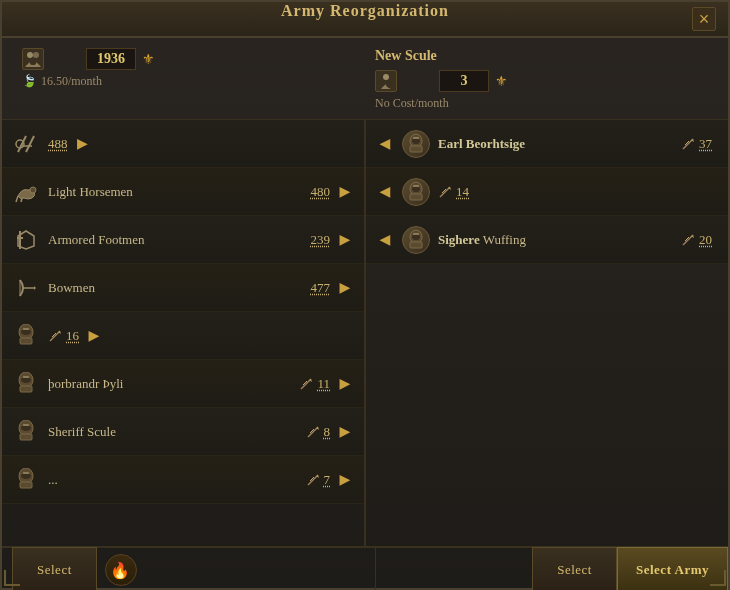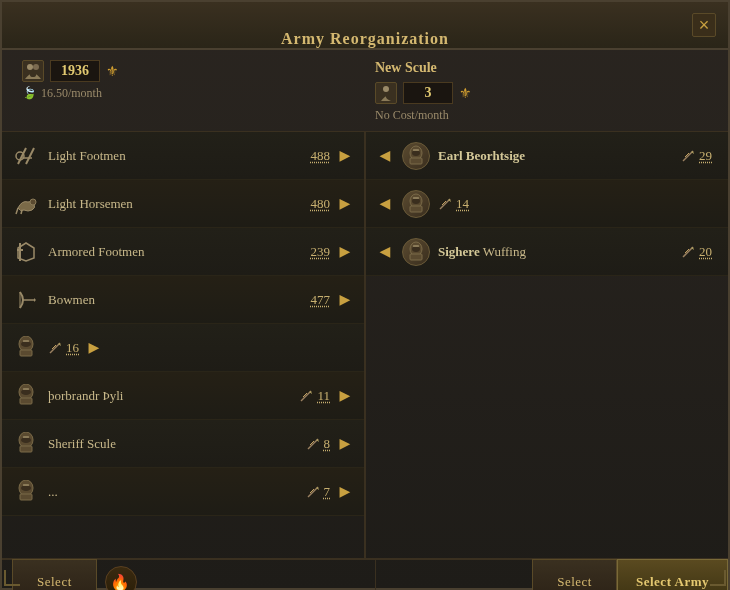--- a/index.html
+++ b/index.html
@@ -17,23 +17,23 @@
       height: 590px;
       background: linear-gradient(180deg, #2a2520 0%, #1e1c18 100%);
       border: 2px solid #4a4030;
       position: relative;
     }
 
     
     .top-bar {
       background: linear-gradient(180deg, #3a3020 0%, #2a2518 100%);
       border-bottom: 2px solid #4a4030;
-      height: 48px;
-      display: flex;
-      align-items: flex-end;
+      height: 36px;
+      display: flex;
+      align-items: flex-start;
       justify-content: center;
       position: relative;
     }
 
     .top-bar-title {
       color: #d4b870;
       font-size: 16px;
       letter-spacing: 1px;
       font-weight: bold;
     }
@@ -107,20 +107,21 @@
 
     .army-count-box {
       background: #1a1510;
       border: 1px solid #4a3a20;
       padding: 2px 8px;
       color: #e0c870;
       font-size: 14px;
       font-weight: bold;
       min-width: 50px;
       text-align: center;
+      margin-left: 36px;
     }
 
     .gold-icon {
       color: #d4a030;
       font-size: 14px;
     }
 
     .army-cost {
       font-size: 12px;
       color: #9a8a6a;
@@ -379,21 +380,20 @@
       <div class="list-panel" id="left-list">
       <div class="list-item">
       <div class="unit-icon">
         <svg width="24" height="24" viewBox="0 0 24 24">
         <line x1="4" y1="20" x2="12" y2="4" stroke="#9a8a68" stroke-width="2"></line>
         <line x1="8" y1="14" x2="18" y2="14" stroke="#9a8a68" stroke-width="1.5"></line>
         <line x1="20" y1="4" x2="12" y2="20" stroke="#9a8a68" stroke-width="2"></line>
         <circle cx="6" cy="12" r="4" fill="none" stroke="#9a8a68" stroke-width="1.5"></circle>
       </svg>
       </div>
-      <span class="item-name">Light Footmen</span>
       <div class="item-count">
 
         <span class="count-underline">488</span>
       </div>
       <div class="arrow-btn">▶</div>
     </div>
           <div class="list-item">
       <div class="unit-icon">
         <svg width="24" height="24" viewBox="0 0 24 24">
         <path d="M4 16 Q8 8 14 10 Q18 8 20 12 Q22 16 18 18 Q14 20 10 18 Q6 20 4 16Z" fill="#7a6a48" stroke="#9a8a68" stroke-width="1"></path>
@@ -534,21 +534,21 @@
       </div>
       <span class="item-name">
         <span class="bold">Earl Beorhtsige</span>
       </span>
       <div class="item-count">
         <svg width="14" height="14" viewBox="0 0 14 14">
       <line x1="2" y1="12" x2="12" y2="2" stroke="#9a8060" stroke-width="1.5"></line>
       <line x1="4" y1="8" x2="8" y2="4" stroke="#c0a060" stroke-width="1"></line>
       <polygon points="12,2 13,5 10,3" fill="#b0a060"></polygon>
     </svg>
-        <span class="count-underline">29</span>
+        <span class="count-underline">37</span>
       </div>
     </div>
           <div class="list-item">
       <div class="arrow-btn arrow-btn-left">◀</div>
       <div class="commander-portrait">
         <svg width="22" height="22" viewBox="0 0 22 22">
           <ellipse cx="11" cy="8" rx="6" ry="7" fill="#5a4a30" stroke="#7a6a48" stroke-width="1"></ellipse>
           <rect x="5" y="13" width="12" height="6" rx="1" fill="#5a4a30" stroke="#7a6a48" stroke-width="1"></rect>
           <ellipse cx="11" cy="8" rx="4" ry="3" fill="#3a2e1e"></ellipse>
           <rect x="8" y="4" width="6" height="2" rx="0.5" fill="#8a7a58"></rect>

